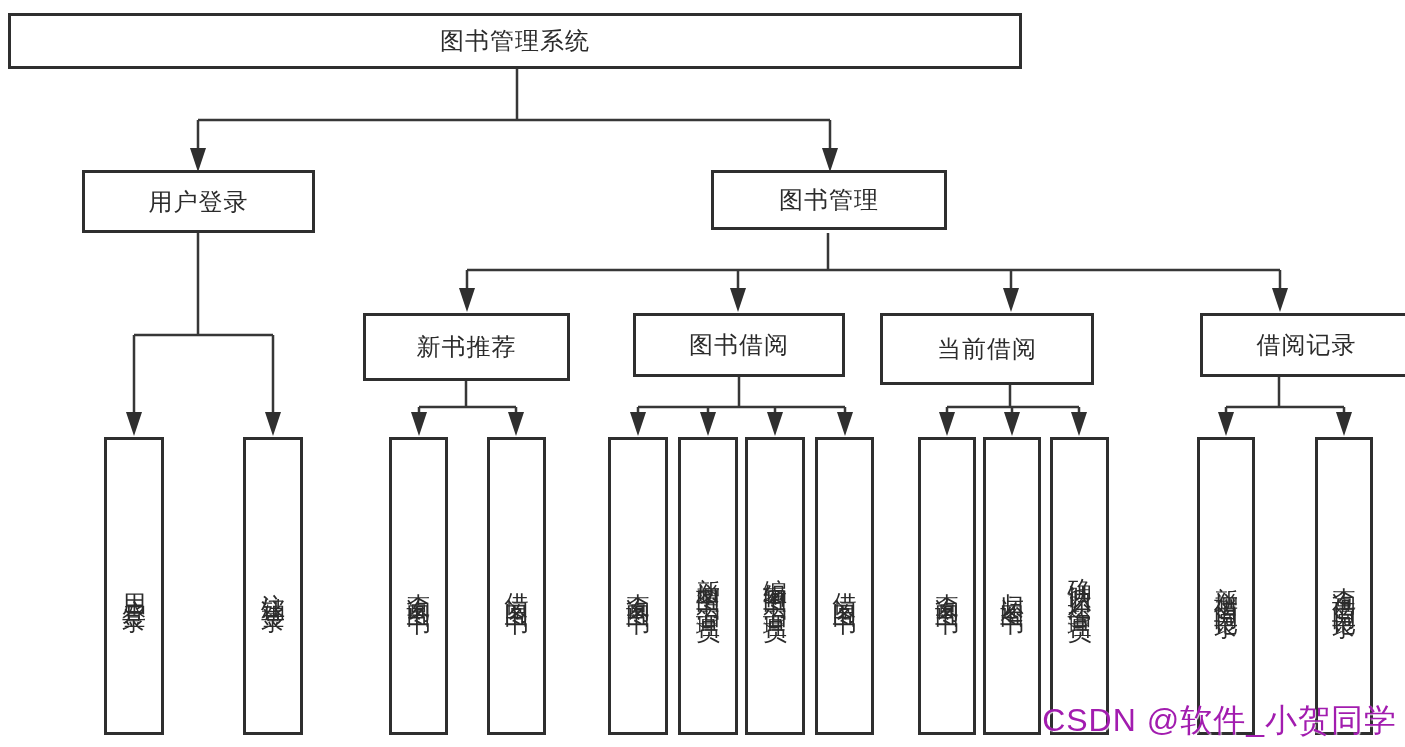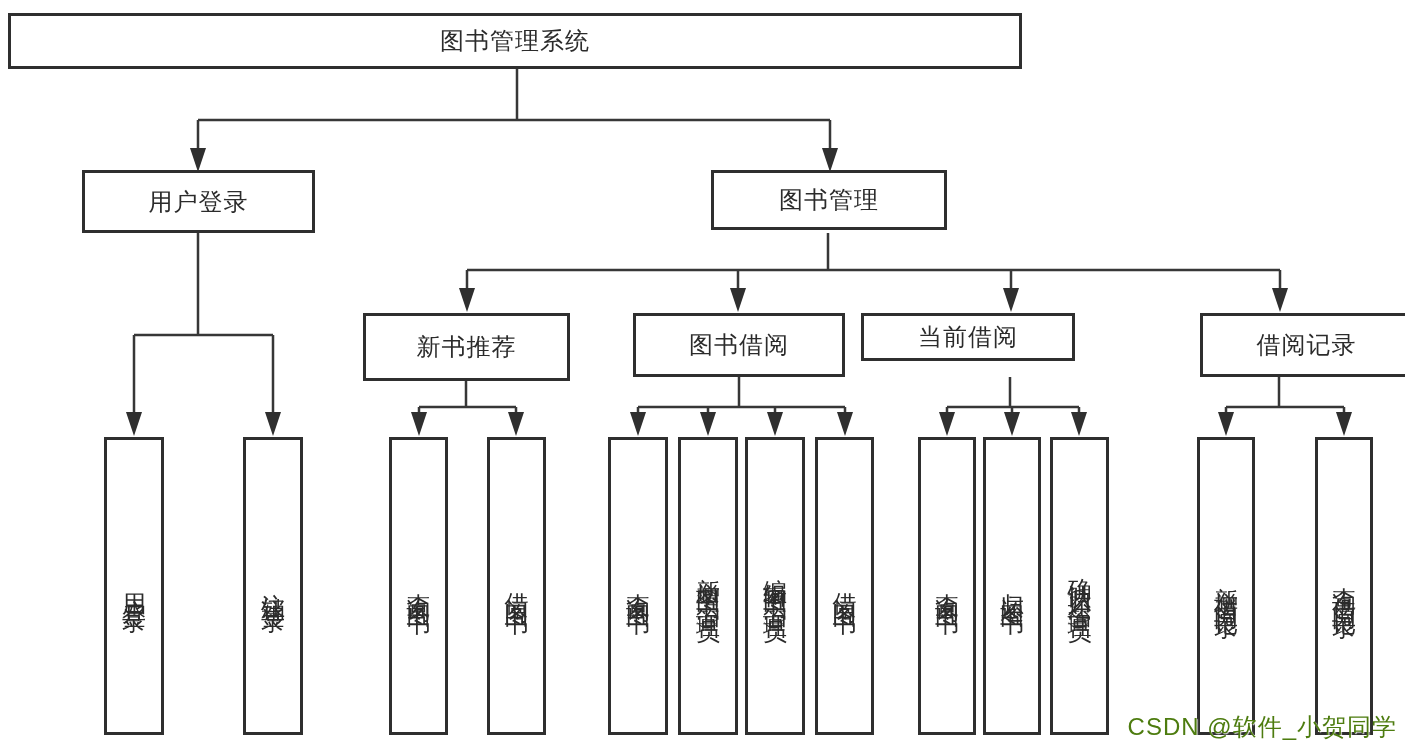--- a/index.html
+++ b/index.html
@@ -29,21 +29,21 @@
     font-size: 24px;
     color: #2b2b2b;
     letter-spacing: 1px;
     z-index: 2;
   }
   #root-box            { left: 8px;    top: 13px;  width: 1014px; height: 56px; }
   #branch-user-login   { left: 82px;   top: 170px; width: 233px;  height: 63px; }
   #branch-book-mgmt    { left: 711px;  top: 170px; width: 236px;  height: 60px; }
   #module-new-book     { left: 363px;  top: 313px; width: 207px;  height: 68px; }
   #module-book-borrow  { left: 633px;  top: 313px; width: 212px;  height: 64px; }
-  #module-current      { left: 861px;  top: 313px; width: 214px;  height: 48px; }
+  #module-current      { left: 880px;  top: 313px; width: 214px;  height: 72px; }
   #module-records      { left: 1172px; top: 313px; width: 213px;  height: 64px; margin-left: 28px; }
   .leaf {
     position: absolute;
     top: 437px;
     height: 298px;
     box-sizing: border-box;
     background: #ffffff;
     border: 3px solid #2f2f2f;
     display: flex;
     align-items: center;
@@ -56,22 +56,22 @@
     font-size: 24px;
     letter-spacing: 6px;
     line-height: 1;
     color: #2b2b2b;
     white-space: nowrap;
   }
   #watermark {
     position: absolute;
     right: 8px;
     bottom: 4px;
-    font-size: 24px;
-    color: #4d7c0f;
+    font-size: 32px;
+    color: #a21caf;
     letter-spacing: 1px;
     z-index: 5;
     text-shadow: 1px 1px 1px rgba(255,255,255,0.85);
   }
 </style>
 </head>
 <body>
 
 <div id="canvas">
 

